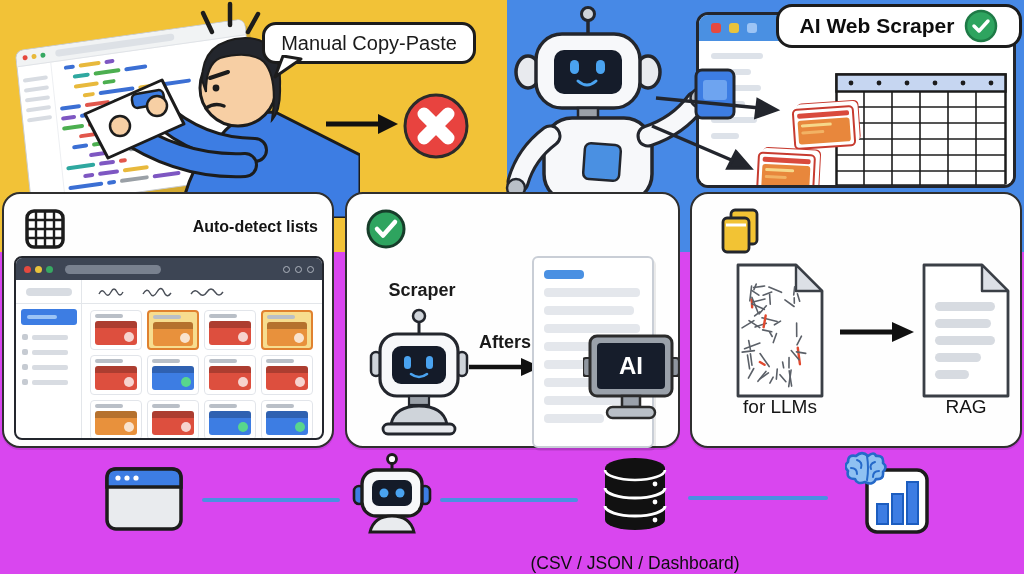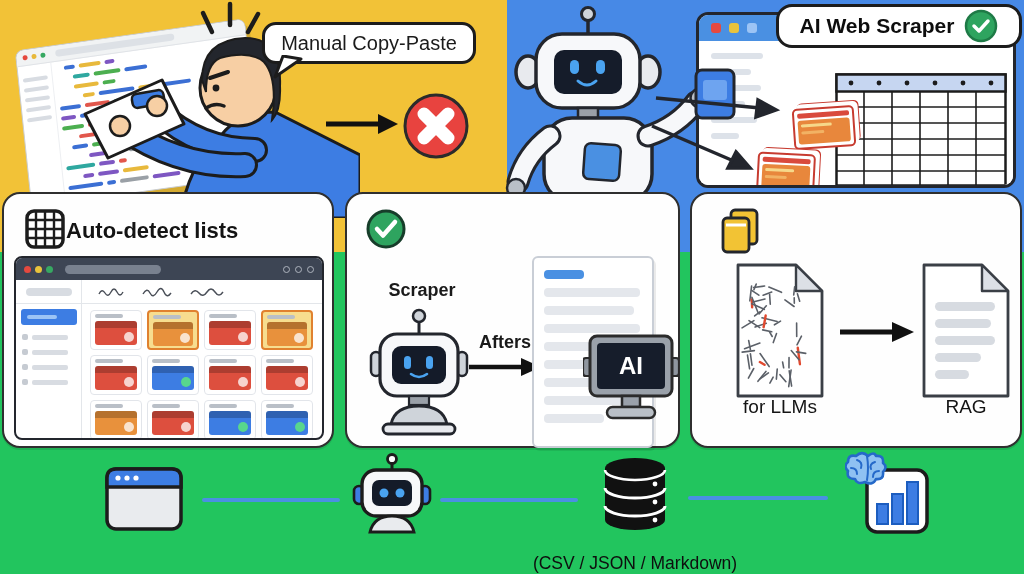--- a/index.html
+++ b/index.html
@@ -1,18 +1,18 @@
 <!DOCTYPE html>
 <html><head>
 <meta charset="utf-8">
 <style>
   html,body{margin:0;padding:0;background:#e8e8e8;}
   *{box-sizing:border-box;}
   .canvas{position:relative;width:1024px;height:574px;overflow:hidden;
-    background:#22c55e;font-family:"Liberation Sans",sans-serif;color:#111;}
+    background:#d946ef;font-family:"Liberation Sans",sans-serif;color:#111;}
   
   .bg-yellow{position:absolute;left:0;top:0;width:507px;height:252px;background:#F2C237;}
   .bg-blue{position:absolute;left:507px;top:0;width:517px;height:252px;background:#4789E6;}
 
   
   .code-window{position:absolute;left:22px;top:34px;width:232px;height:158px;background:#fff;
     border:1.5px solid #C9CDD3;border-radius:8px;transform:rotate(-6deg) skewY(-2deg);
     box-shadow:4px 6px 0 rgba(0,0,0,.12);overflow:hidden;}
   .cw-bar{height:16px;background:#F1F3F4;border-bottom:1px solid #E0E3E7;display:flex;align-items:center;gap:4px;padding:0 6px;}
   .cw-dot{width:5px;height:5px;border-radius:50%;}
@@ -46,22 +46,22 @@
     border-radius:16px;display:flex;align-items:center;justify-content:center;gap:10px;}
   .ai-pill span{font-size:21px;font-weight:700;color:#0d0d0d;}
   .robot-arrows{position:absolute;left:648px;top:78px;}
 
   
   .card{position:absolute;background:#FEFEFE;border:2.5px solid #2F2F2F;border-radius:18px;
     box-shadow:0 2px 0 rgba(0,0,0,.10);}
   .card1{left:2px;top:192px;width:332px;height:256px;}
   .card2{left:345px;top:192px;width:335px;height:256px;}
   .card3{left:690px;top:192px;width:332px;height:256px;}
-  .card-title{position:absolute;left:62px;right:14px;top:24px;text-align:left;
-    font-size:22px;font-weight:600;color:#141414;}
+  .card-title{position:absolute;left:62px;right:14px;top:24px;text-align:right;
+    font-size:16px;font-weight:600;color:#141414;}
   .card-icon{position:absolute;left:20px;top:14px;}
 
   
   .mini-browser{position:absolute;left:10px;top:62px;width:310px;height:184px;border:2px solid #23262d;
     border-radius:8px;background:#fff;overflow:hidden;}
   .mb-top{height:22px;background:#3D4554;display:flex;align-items:center;padding:0 8px;}
   .mb-dot{width:7px;height:7px;border-radius:50%;margin-right:4px;}
   .mb-search{width:96px;height:9px;border-radius:5px;background:#79818F;margin-left:8px;}
   .mb-right{margin-left:auto;display:flex;gap:5px;}
   .mb-ic{width:7px;height:7px;border-radius:50%;border:1.5px solid #AEB4BE;}
@@ -611,21 +611,21 @@
   <svg style="position:absolute;left:603px;top:456px" width="64" height="76" viewBox="0 0 64 76">
     <path d="M2,12 v52 a30,10 0 0 0 60,0 v-52 Z" fill="#111"></path>
     <ellipse cx="32" cy="12" rx="30" ry="10" fill="#111"></ellipse>
     <path d="M2,14 a30,10 0 0 0 60,0" fill="none" stroke="#fff" stroke-width="2.6"></path>
     <path d="M2,32 a30,10 0 0 0 60,0" fill="none" stroke="#fff" stroke-width="3"></path>
     <path d="M2,50 a30,10 0 0 0 60,0" fill="none" stroke="#fff" stroke-width="3"></path>
     <circle cx="52" cy="28" r="2.4" fill="#fff"></circle>
       <circle cx="52" cy="46" r="2.4" fill="#fff"></circle>
       <circle cx="52" cy="64" r="2.4" fill="#fff"></circle>
   </svg>
-  <div class="flow-sublabel" style="left:513px;top:553px;width:244px">(CSV / JSON / Markdown)</div>
+  <div class="flow-sublabel" style="left:513px;top:553px;width:244px">(CSV / JSON / Dashboard)</div>
 
   <div class="connector" style="left:688px;top:496px;width:140px"></div>
 
   <svg style="position:absolute;left:845px;top:448px" width="84" height="88" viewBox="0 0 84 88">
     <rect x="22" y="22" width="60" height="62" rx="10" fill="#fff" stroke="#1c1c1c" stroke-width="3.5"></rect>
     <rect x="32" y="56" width="11" height="20" fill="#3D7DE3" stroke="#1c5dbf" stroke-width="2"></rect>
     <rect x="47" y="46" width="11" height="30" fill="#3D7DE3" stroke="#1c5dbf" stroke-width="2"></rect>
     <rect x="62" y="34" width="11" height="42" fill="#3D7DE3" stroke="#1c5dbf" stroke-width="2"></rect>
     <path d="M23,8 q-6,-6 -12,0 q-8,-2 -8,6 q-5,4 0,9 q-2,8 7,8 q2,6 10,3 q8,4 11,-3 q8,1 7,-7 q5,-5 0,-9 q1,-8 -7,-7 q-2,-5 -8,0 Z" fill="#8FC1F2" stroke="#2569C9" stroke-width="2.6" stroke-linejoin="round"></path>
     <path d="M22,8 q2,12 0,24 M12,12 q6,2 4,8 m-10,0 q6,0 6,6 M30,14 q-6,2 -4,7 m8,2 q-6,0 -6,6" fill="none" stroke="#2569C9" stroke-width="2" stroke-linecap="round"></path>

